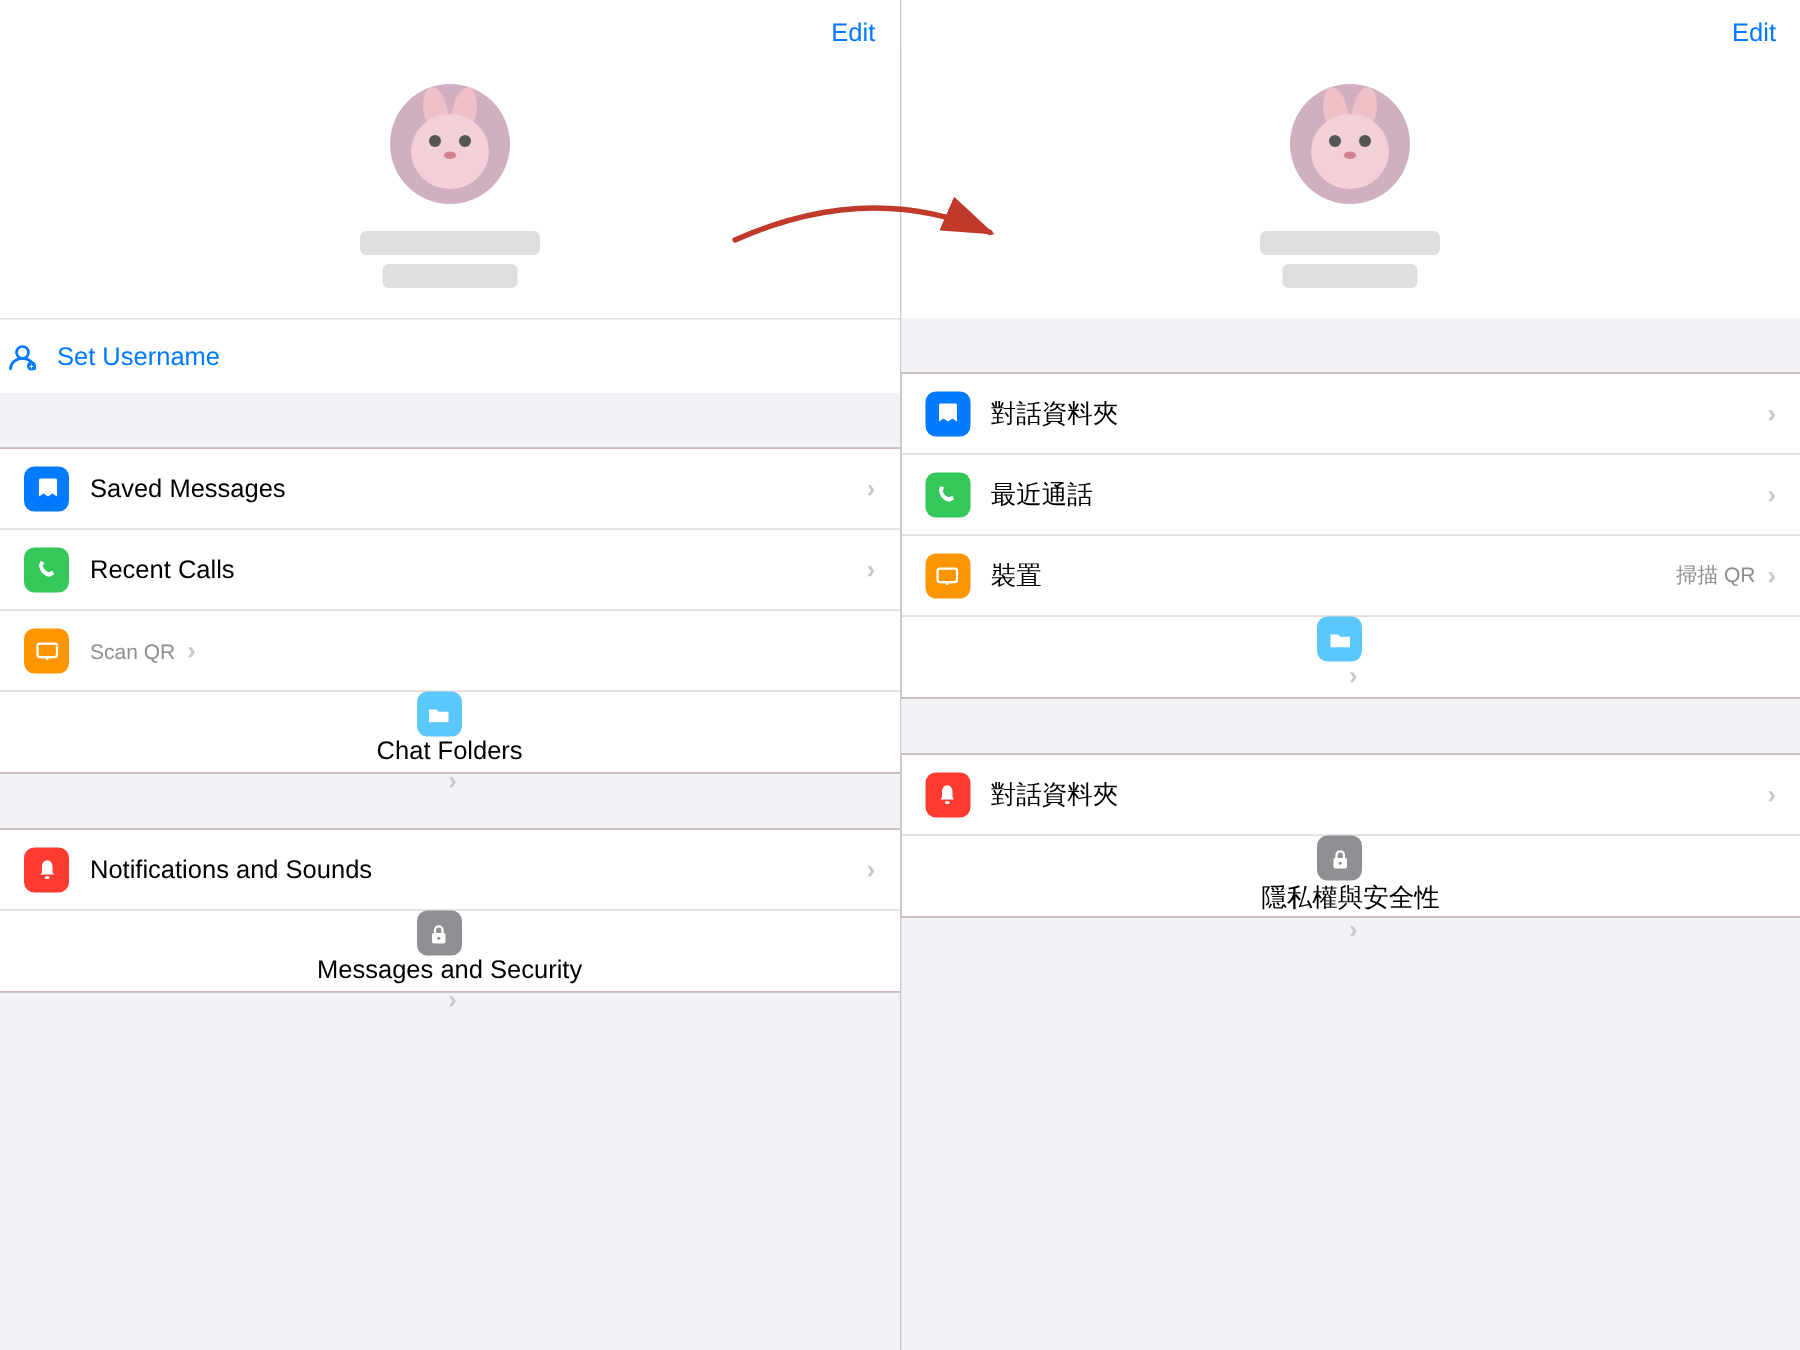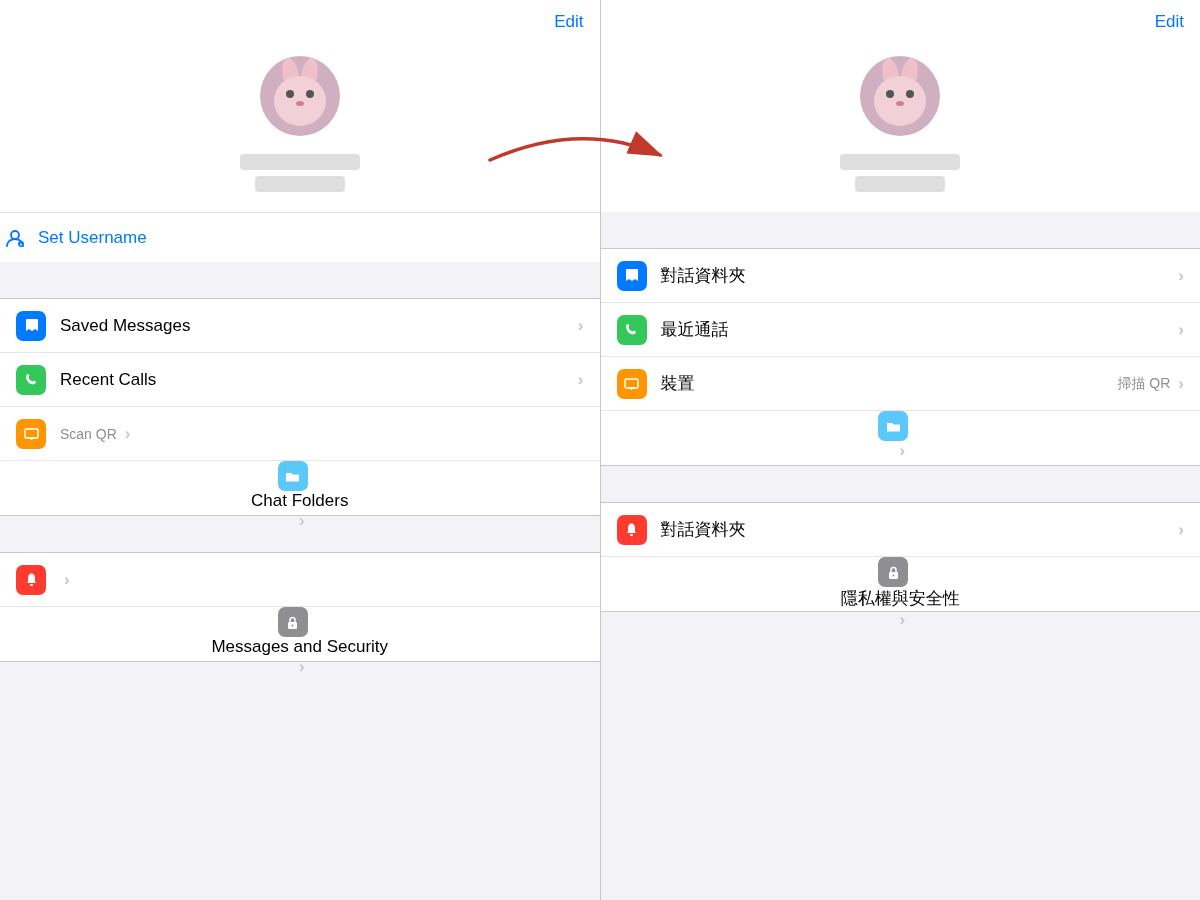--- a/index.html
+++ b/index.html
@@ -311,20 +311,21 @@
 
   <div class="menu-list">
 
     <div class="menu-item">
       <div class="menu-icon icon-red">
         <svg width="17" height="17" viewBox="0 0 17 17" fill="none">
             <path d="M8.5 2.5C6 2.5 5 5 5 7v3.5l-1 1.5h9l-1-1.5V7c0-2-1-4.5-3.5-4.5z" fill="white"></path>
             <rect x="7" y="13" width="3" height="2" rx="1" fill="white"></rect>
           </svg>
       </div>
+      <span class="menu-item-label">Notifications and Sounds</span>
       <span class="chevron">›</span>
     </div>
 
     <div class="menu-item">
       <div class="menu-icon icon-gray">
         <svg width="17" height="17" viewBox="0 0 17 17" fill="none">
             <rect x="4" y="8" width="9" height="7" rx="1.2" fill="white"></rect>
             <path d="M6 8V6a2.5 2.5 0 015 0v2" stroke="white" stroke-width="1.5" fill="none"></path>
             <circle cx="8.5" cy="11.5" r="1" fill="#8e8e93"></circle>
           </svg>

